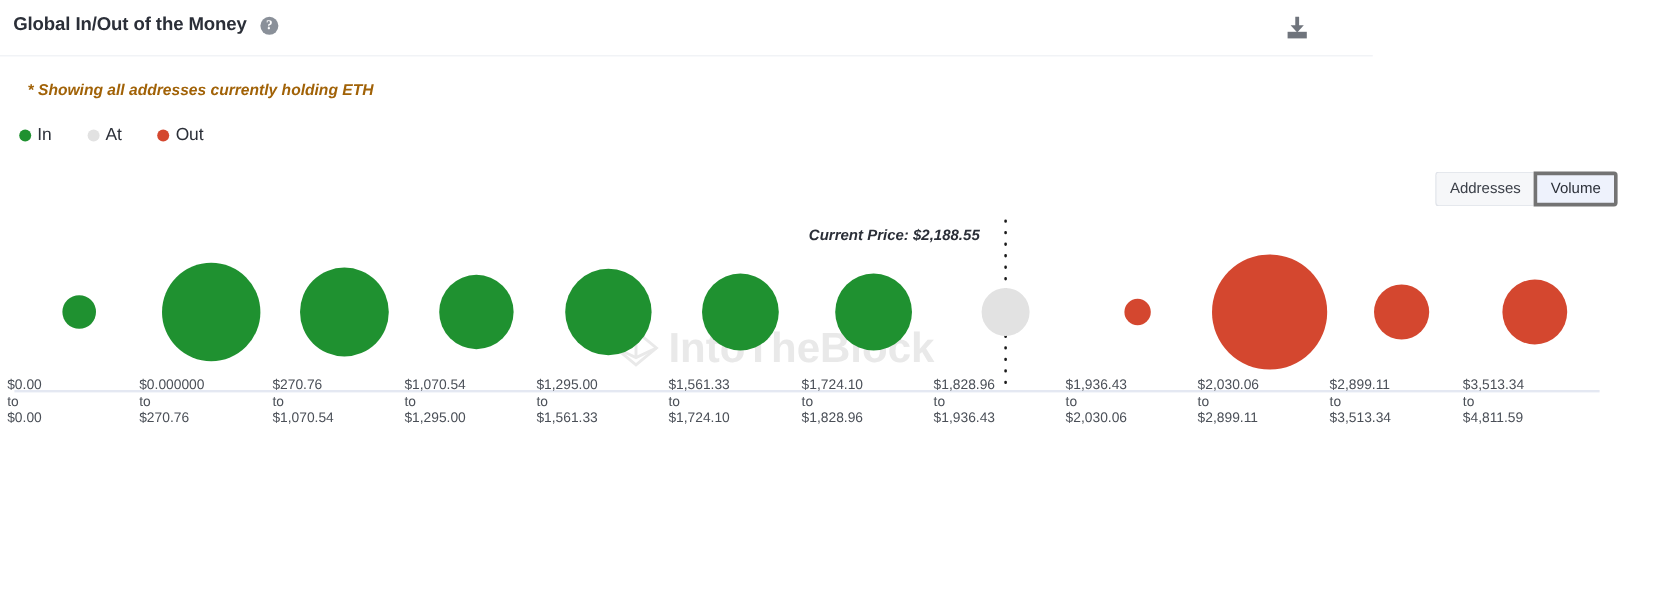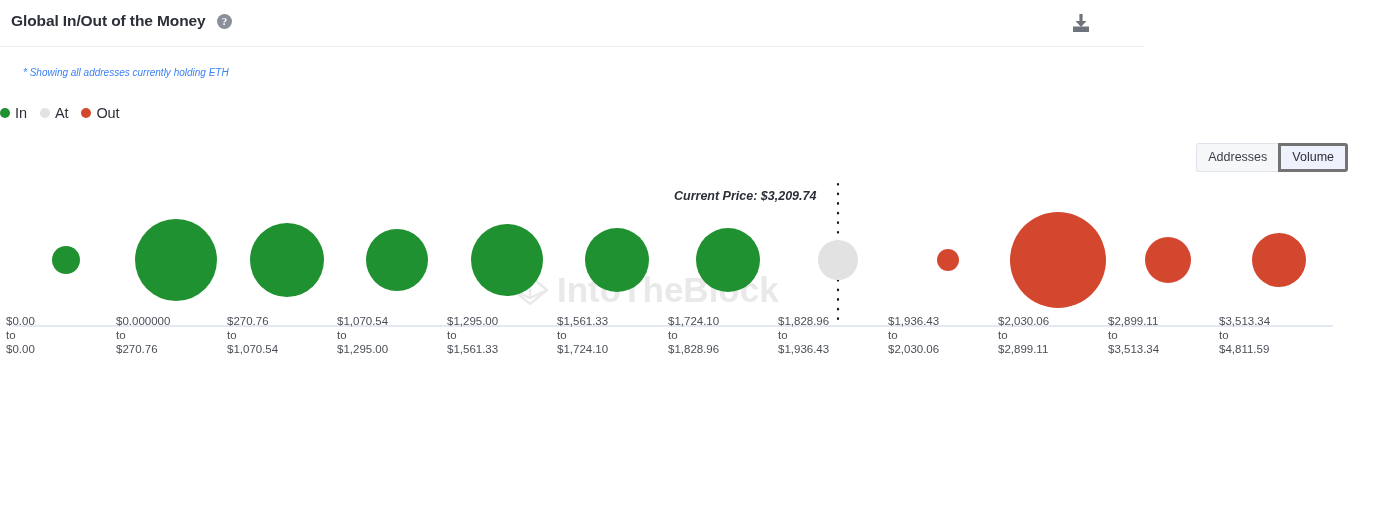--- a/index.html
+++ b/index.html
@@ -59,33 +59,33 @@
     width: 22px;
     height: 22px;
     cursor: pointer;
   }
 
   
   .subtitle {
     position: absolute;
     left: 23px;
     top: 67px;
-    font-size: 10px;
+    font-size: 13px;
     font-style: italic;
-    font-weight: normal;
-    color: #3b82f6;
+    font-weight: bold;
+    color: #a16207;
     white-space: nowrap;
   }
   .legend {
     position: absolute;
-    left: 0;
+    left: 16px;
     top: 105px;
     display: flex;
     align-items: flex-end;
-    gap: 0px;
+    gap: 17px;
   }
   .legend-item {
     display: flex;
     align-items: center;
     margin-right: 13px;
     cursor: pointer;
   }
   .legend-dot {
     width: 10px;
     height: 10px;
@@ -210,21 +210,21 @@
     <span class="legend-dot" style="background:#d4472f"></span>
     <span class="legend-label">Out</span>
   </div>
 </div>
 
 <div class="toggle-group">
   <button class="toggle-btn first">Addresses</button>
   <button class="toggle-btn active">Volume</button>
 </div>
 
-<div class="price-label">Current Price: $3,209.74</div>
+<div class="price-label">Current Price: $2,188.55</div>
 
 <div class="watermark">
   <svg viewBox="0 0 330 44" width="330" height="44" aria-hidden="true">
     <g stroke="#e9e9e9" stroke-width="2.4" fill="none">
       <path d="M8 22 L25 8 L42 22 L25 36 Z"></path>
       <path d="M8 22 L25 30 L42 22"></path>
       <path d="M25 8 L25 30"></path>
     </g>
     <text x="52" y="34" font-family="Liberation Sans, sans-serif" font-size="35" font-weight="bold" fill="#e9e9e9">IntoTheBlock</text>
   </svg>

